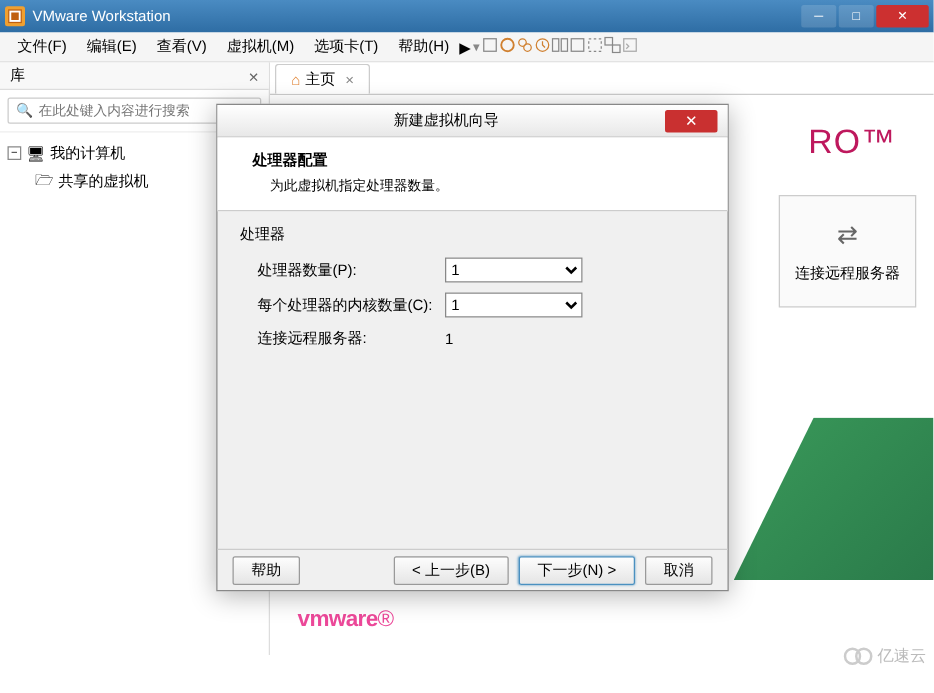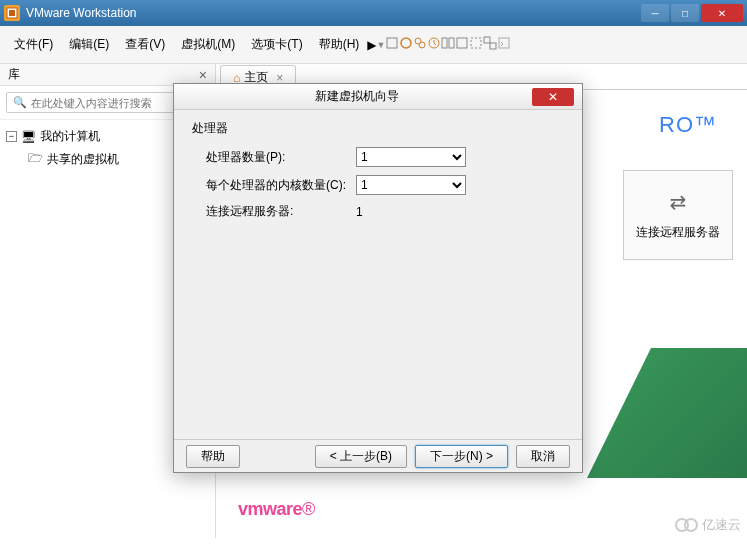--- a/index.html
+++ b/index.html
@@ -5,21 +5,21 @@
     * { margin: 0; padding: 0; box-sizing: border-box; font-family: "Microsoft YaHei", "Segoe UI", Tahoma, sans-serif; }
     body { width: 747px; height: 554px; background: #fff; position: relative; overflow: hidden; }
     
     .titlebar { height: 26px; background: linear-gradient(#4a8bc2, #2e6da4); display: flex; align-items: center; padding: 1px 4px; color: #fff; font-size: 12px; }
     .titlebar .app-icon { width: 16px; height: 16px; background: #f0a030; border-radius: 2px; margin-right: 6px; display: flex; align-items: center; justify-content: center; }
     .titlebar .app-icon svg { width: 12px; height: 12px; }
     .titlebar .title { flex: 1; }
     .titlebar .win-btn { width: 28px; height: 18px; background: rgba(255,255,255,0.15); margin-left: 2px; display: flex; align-items: center; justify-content: center; font-size: 10px; color: #fff; border-radius: 2px; cursor: pointer; }
     .titlebar .win-btn.close { background: #cc3030; width: 42px; }
     
-    .menubar { height: 38px; background: #f5f5f5; border-bottom: 1px solid #ddd; display: flex; align-items: center; padding: 0 6px; font-size: 12px; }
+    .menubar { height: 24px; background: #f5f5f5; border-bottom: 1px solid #ddd; display: flex; align-items: center; padding: 0 6px; font-size: 12px; }
     .menubar .menu-item { padding: 2px 8px; cursor: pointer; }
     
     .main { display: flex; height: calc(100% - 80px); }
     
     .sidebar { width: 216px; border-right: 1px solid #ddd; display: flex; flex-direction: column; }
     .sidebar-hdr { height: 22px; display: flex; align-items: center; padding: 0 8px; font-size: 12px; border-bottom: 1px solid #ddd; background: #f8f8f8; }
     .sidebar-hdr .label { flex: 1; }
     .sidebar-hdr .close { cursor: pointer; font-size: 14px; color: #666; }
     .sidebar-search { padding: 6px; border-bottom: 1px solid #eee; }
     .sidebar-search .search-box { display: flex; align-items: center; border: 1px solid #ccc; border-radius: 2px; padding: 3px 6px; background: #fff; }
@@ -28,21 +28,21 @@
     .tree-item { display: flex; align-items: center; padding: 2px 0; gap: 4px; cursor: pointer; }
     .tree-item.child { padding-left: 22px; }
     .tree .exp { width: 11px; height: 11px; border: 1px solid #888; display: flex; align-items: center; justify-content: center; font-size: 9px; line-height: 1; }
     
     .content { flex: 1; position: relative; background: #fff; }
     .tabs { height: 26px; display: flex; align-items: flex-end; padding: 0 4px; border-bottom: 1px solid #ccc; }
     .tab { height: 24px; border: 1px solid #ccc; border-bottom: none; padding: 0 12px; font-size: 12px; display: flex; align-items: center; gap: 4px; background: #fff; border-radius: 3px 3px 0 0; cursor: pointer; }
     .tab .home-icon { color: #e08030; }
     
     .content-body { position: relative; height: calc(100% - 26px); overflow: hidden; }
-    .bg-pro { position: absolute; right: 30px; top: 22px; font-size: 22px; color: #3b82f6; font-weight: 300; letter-spacing: 1px; }
+    .bg-pro { position: absolute; right: 30px; top: 22px; font-size: 27px; color: #be185d; font-weight: 300; letter-spacing: 1px; }
     .bg-card { position: absolute; right: 14px; top: 80px; width: 110px; height: 90px; border: 1px solid #ccc; display: flex; flex-direction: column; align-items: center; justify-content: center; font-size: 12px; gap: 10px; background: #fafafa; cursor: pointer; }
     .bg-shape { position: absolute; right: 0; bottom: 60px; width: 160px; height: 130px; background: linear-gradient(135deg, #3a9a5a, #2a7a4a); clip-path: polygon(40% 0, 100% 0, 100% 100%, 0 100%); }
     .vmware-logo { position: absolute; left: 22px; bottom: 18px; font-size: 18px; color: #ec4899; font-weight: 600; letter-spacing: -0.5px; }
     
     .dialog { position: absolute; left: 173px; top: 83px; width: 410px; height: 390px; background: #f0f0f0; border: 1px solid #888; box-shadow: 0 4px 20px rgba(0,0,0,0.3); display: flex; flex-direction: column; }
     .dialog-title { height: 26px; background: linear-gradient(#fff, #e8e8e8); border-bottom: 1px solid #ccc; display: flex; align-items: center; padding: 0 8px; font-size: 12px; }
     .dialog-title .t { flex: 1; text-align: center; }
     .dialog-title .x { width: 42px; height: 18px; background: #c93030; color: #fff; display: flex; align-items: center; justify-content: center; font-size: 12px; border-radius: 2px; cursor: pointer; }
     .dialog-header { background: #fff; padding: 10px 18px 12px 28px; border-bottom: 1px solid #ccc; }
     .dialog-header .h1 { font-size: 12px; font-weight: bold; margin-bottom: 4px; }
@@ -172,20 +172,24 @@
       <div class="vmware-logo"><span>vmware</span><span style="font-weight:300">®</span></div>
     </div>
   </div>
 </div>
 
 <div class="dialog">
   <div class="dialog-title">
     <span class="t">新建虚拟机向导</span>
     <span class="x">✕</span>
   </div>
+  <div class="dialog-header">
+    <div class="h1">处理器配置</div>
+    <div class="h2">为此虚拟机指定处理器数量。</div>
+  </div>
   <div class="dialog-body">
     <div class="fieldset-label">处理器</div>
     <div class="form-row">
       <span class="lbl">处理器数量(P):</span>
       <span class="val">
         <select>
           <option>1</option>
         </select>
       </span>
     </div>

